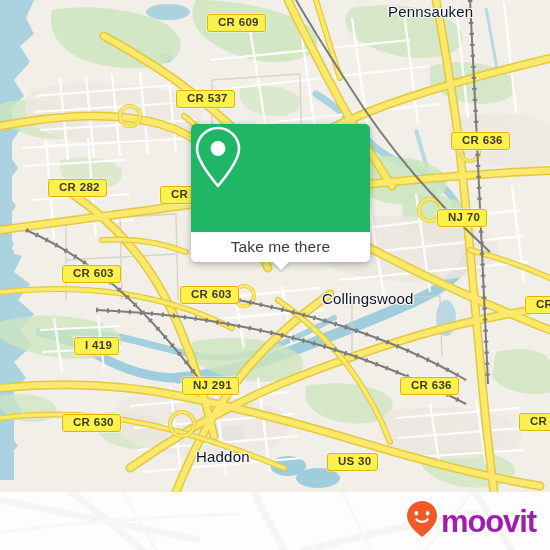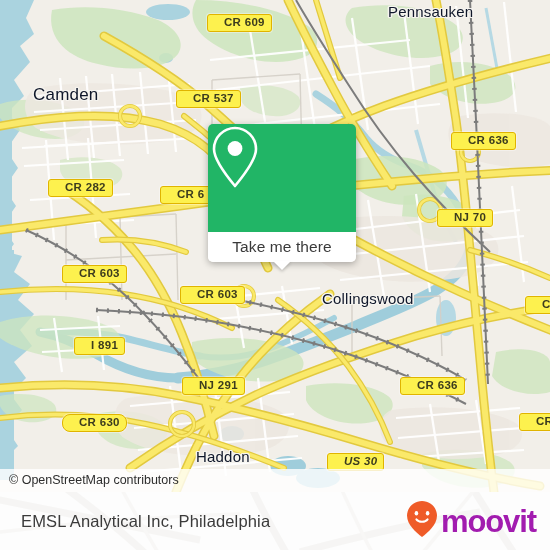--- a/index.html
+++ b/index.html
@@ -41,21 +41,21 @@
   
   .shield {
     position: absolute;
     background: #fdf14e;
     border: 1.6px solid #e0b400;
     border-radius: 3px;
     color: #3c3c1e;
     font-size: 11.5px;
     font-weight: bold;
     letter-spacing: .3px;
-    padding: 1px 6px 2px 16px;
+    padding: 1px 6px 2px 10px;
     line-height: 13px;
     white-space: nowrap;
     box-shadow: 0 0 0 1px rgba(255,255,255,.35);
   }
 
   
   #attrib {
     position: absolute;
     left: 0; bottom: 0;
     width: 550px; height: 23px;
@@ -63,22 +63,22 @@
     color: #2d2d2d;
     font-size: 12.5px;
     line-height: 23px;
     padding-left: 9px;
     white-space: nowrap;
   }
 
   
   #card {
     position: absolute;
-    left: 208px; top: 124px;
-    width: 148px;
+    left: 191px; top: 124px;
+    width: 179px;
     border-radius: 5px;
     box-shadow: 0 2px 7px rgba(0,0,0,.30);
     overflow: visible;
     z-index: 40;
   }
   #card-head {
     height: 108px;
     background: #21b566;
     border-radius: 5px 5px 0 0;
     display: flex; align-items: center; justify-content: center;
@@ -386,41 +386,39 @@
         <path d="M26,230 C62,246 96,268 126,296 C156,324 182,356 206,388" fill="none"></path>
         <path d="M96,310 C140,312 186,316 228,324 C272,332 314,342 354,356
                  C394,370 432,386 466,404" fill="none"></path>
         <path d="M206,294 C252,302 298,312 342,326 C386,340 428,358 466,380" fill="none"></path>
         <path d="M470,0 C472,40 474,80 476,120 C478,164 480,208 482,252
                  C484,296 486,340 488,384" fill="none"></path>
       </g>
     </svg>
 
     <div class="maplabel" style="left:388px; top:3px;">Pennsauken</div>
-    <div class="maplabel" style="left:33px; top:85px; font-size:17px;">Camden</div>
     <div class="maplabel" style="left:309px; top:290px;margin-left:13px;">Collingswood</div>
     <div class="maplabel" style="left:184px; top:448px;margin-left:12px;">Haddon</div>
 
     <div class="shield" style="left:207px; top:14px;">CR 609</div>
     <div class="shield" style="left:176px; top:90px;">CR 537</div>
     <div class="shield" style="left:451px; top:132px;">CR 636</div>
     <div class="shield" style="left:48px; top:179px;">CR 282</div>
     <div class="shield" style="left:160px; top:186px;">CR 6</div>
     <div class="shield" style="left:405px; top:209px;margin-left:32px;">NJ 70</div>
     <div class="shield" style="left:62px; top:265px;">CR 603</div>
     <div class="shield" style="left:180px; top:286px;">CR 603</div>
     <div class="shield" style="left:525px; top:296px;">CR 6</div>
-    <div class="shield" style="left:74px; top:337px;">I 891</div>
+    <div class="shield" style="left:74px; top:337px;">I 419</div>
     <div class="shield" style="left:182px; top:377px;">NJ 291</div>
     <div class="shield" style="left:400px; top:377px;">CR 636</div>
-    <div class="shield" style="left:62px; top:414px;border-radius:8px;">CR 630</div>
+    <div class="shield" style="left:62px; top:414px;">CR 630</div>
     <div class="shield" style="left:519px; top:413px;">CR 56</div>
-    <div class="shield" style="left:327px; top:453px;font-style:italic;">US 30</div>
-
-    <div id="attrib">© OpenStreetMap contributors</div>
+    <div class="shield" style="left:327px; top:453px;">US 30</div>
+
 
     <div id="card">
       <div id="card-head">
         <span>
           <svg width="54" height="66" viewBox="0 0 54 66" aria-hidden="true">
             <path d="M27 4 C15.4 4 6 13.4 6 25 C6 35 17 50 27 62 C37 50 48 35 48 25 C48 13.4 38.6 4 27 4 Z" fill="none" stroke="#ffffff" stroke-width="2.6" stroke-linejoin="round"></path>
             <circle cx="27" cy="24.5" r="7.4" fill="#ffffff"></circle>
           </svg>
         </span>
       </div>
@@ -442,21 +440,20 @@
         <path d="M300,60 C360,44 420,30 480,20"></path>
       </g>
       <g stroke="#f4f3f0" stroke-width="3.4" fill="none">
         <path d="M0,40 C80,30 160,24 240,22"></path>
         <path d="M340,-6 C352,20 362,42 374,64"></path>
         <path d="M120,-6 C134,20 146,40 160,64"></path>
         <path d="M420,64 C440,40 458,18 476,-4"></path>
       </g>
     </svg>
 
-    <div id="footer-title">EMSL Analytical Inc, Philadelphia</div>
 
     <div id="brand">
       <span>
         <svg width="30" height="36" viewBox="0 0 30 36" aria-hidden="true">
           <path d="M15 0 C6.8 0 0 6.6 0 14.8 C0 23.6 9.2 31.6 15 36
                    C20.8 31.6 30 23.6 30 14.8 C30 6.6 23.2 0 15 0 Z" fill="#ef5b28"></path>
           <ellipse cx="9.4" cy="12.2" rx="1.8" ry="2.3" fill="#ffffff"></ellipse>
           <ellipse cx="20.6" cy="12.2" rx="1.8" ry="2.3" fill="#ffffff"></ellipse>
           <path d="M9.4 18.4 C11.6 21.6 18.4 21.6 20.6 18.4" stroke="#ffffff" stroke-width="2" fill="none" stroke-linecap="round"></path>
         </svg>

